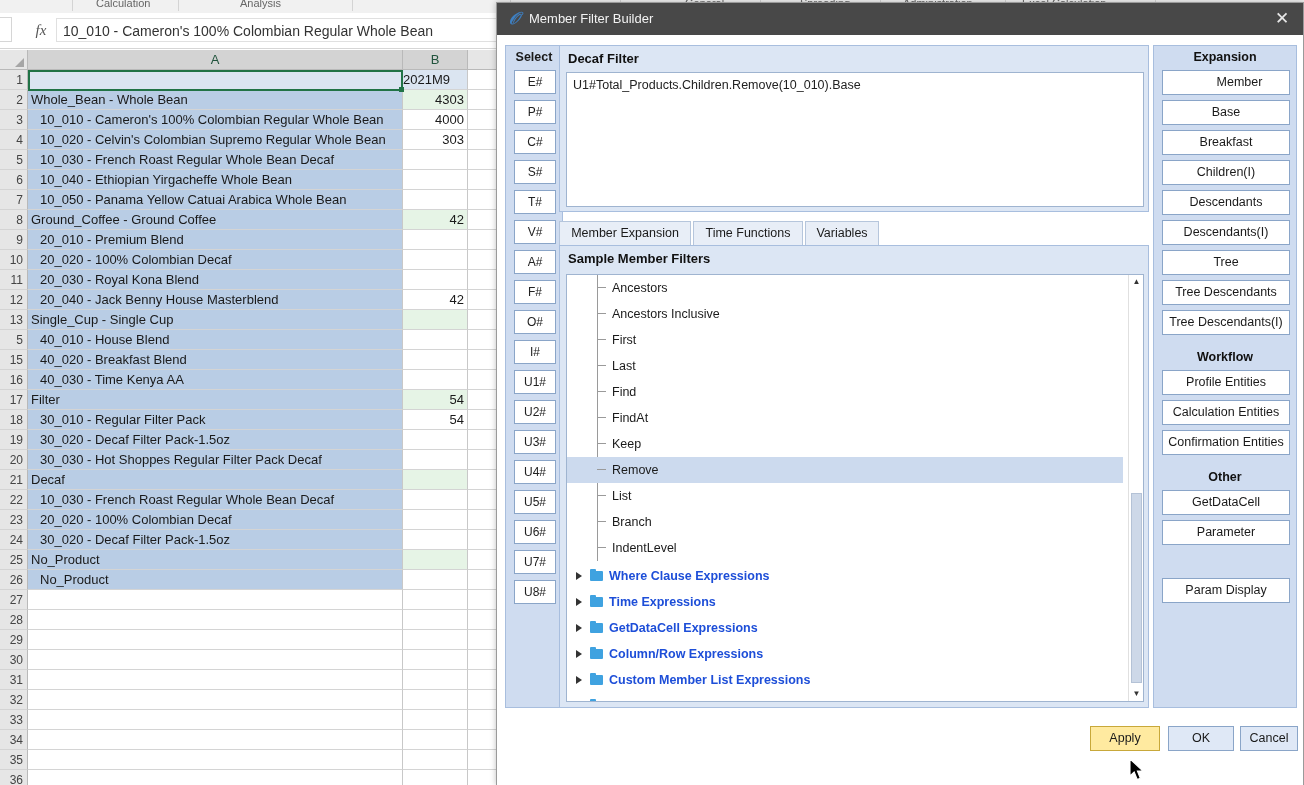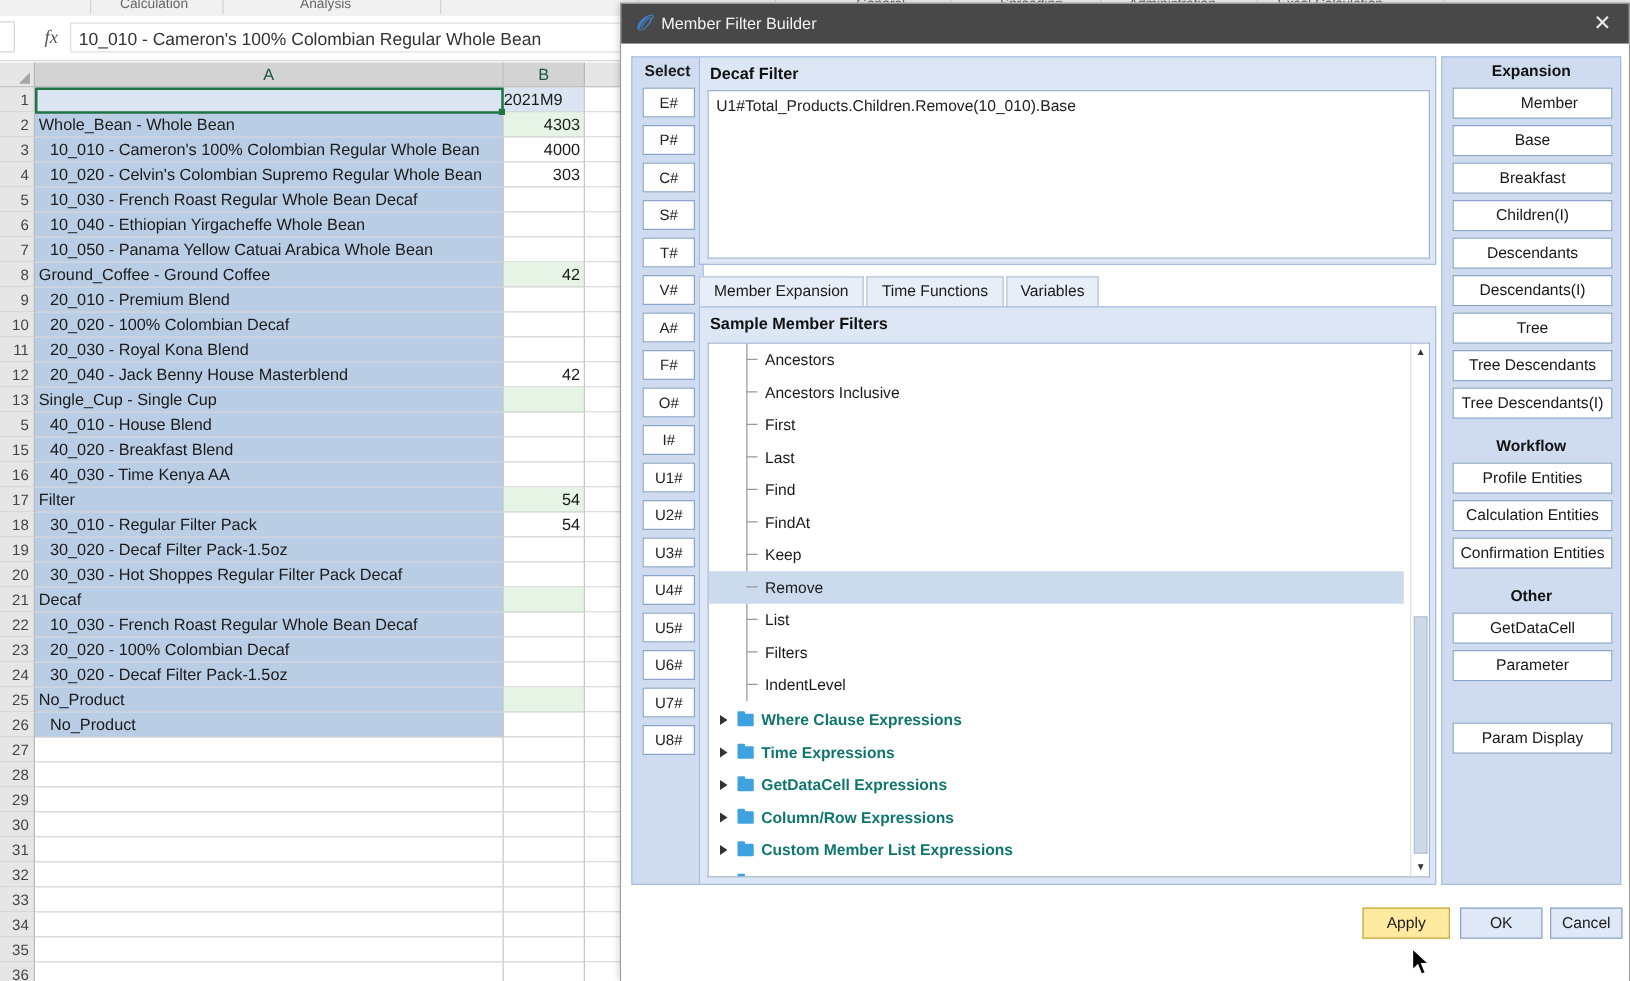--- a/index.html
+++ b/index.html
@@ -182,21 +182,21 @@
   .tree-item.sel { background: #ccdaee; }
   .tree-dash {
     position: absolute; left: 30px; top: 12px; width: 9px; height: 1px; background: #9a9a9a;
   }
   .tree-vline {
     position: absolute; left: 30px; width: 1px; background: #9a9a9a;
   }
   .tree-label { position: absolute; left: 45px; top: 0; }
   .folder-item {
     position: absolute; left: 0; width: 556px; height: 26px;
-    font-size: 12.5px; font-weight: bold; color: #0f766e; line-height: 26px;
+    font-size: 12.5px; font-weight: bold; color: #1d4ed8; line-height: 26px;
   }
   .fold-arrow {
     position: absolute; left: 9px; top: 9px;
     width: 0; height: 0; border-left: 6px solid #333;
     border-top: 4px solid transparent; border-bottom: 4px solid transparent;
   }
   .fold-icon {
     position: absolute; left: 23px; top: 8px; width: 13px; height: 10px;
     background: #3fa2e0; border-radius: 1px;
   }
@@ -517,21 +517,21 @@
             <div class="tree-item sel" style="top: 182px;">
               <div class="tree-dash"></div>
               <span class="tree-label">Remove</span>
             </div>
             <div class="tree-item" style="top: 208px;">
               <div class="tree-dash"></div>
               <span class="tree-label">List</span>
             </div>
             <div class="tree-item" style="top: 234px;">
               <div class="tree-dash"></div>
-              <span class="tree-label">Filters</span>
+              <span class="tree-label">Branch</span>
             </div>
             <div class="tree-item" style="top: 260px;">
               <div class="tree-dash"></div>
               <span class="tree-label">IndentLevel</span>
             </div>
           </div>
         <div id="tree-folders">
             <div class="folder-item" style="top: 288px;">
               <div class="fold-arrow"></div>
               <div class="fold-icon"></div>

